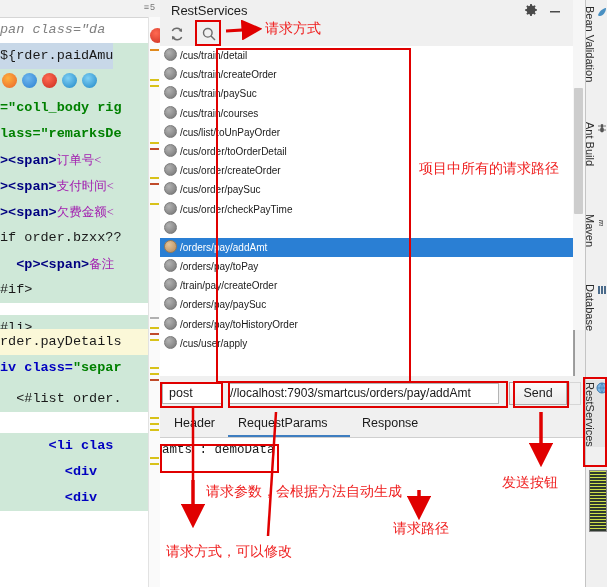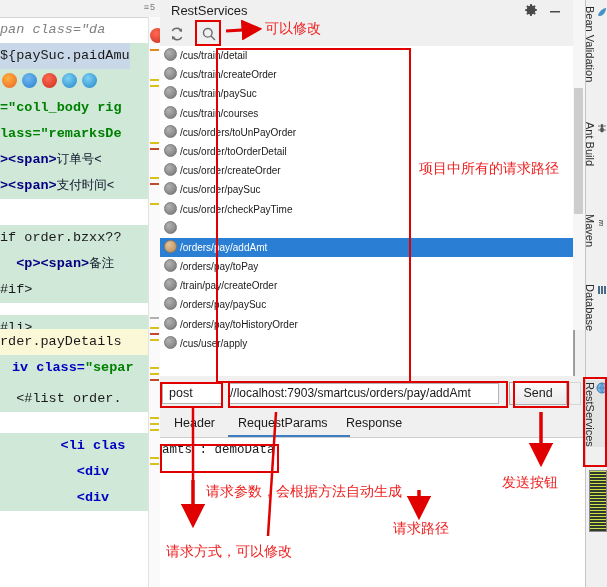--- a/index.html
+++ b/index.html
@@ -25,25 +25,25 @@
   #code{
     position:absolute;left:0;top:17px;width:160px;height:570px;
     font-family:"Liberation Mono","DejaVu Sans Mono",monospace;
     font-size:13.5px;line-height:26px;white-space:nowrap;
   }
   .cl{position:absolute;left:0;width:175px;height:26px;}
   .hl{background:#cfe8d8;}
   .hl2{background:#fbf8d8;}
   .ct{position:absolute;white-space:pre;}
   .k-tag{color:#000080;font-weight:bold;}
-  .k-attr{color:#0000c0;font-weight:bold;margin-left:12px;}
+  .k-attr{color:#0000c0;font-weight:bold;}
   .k-str{color:#008000;font-weight:bold;}
   .k-plain{color:#1a1a1a;}
   .k-gray{color:#808080;font-style:italic;}
-  .k-cjk{color:#0f172a;font-family:Liberation Mono, monospace;font-size:12.5px;}
+  .k-cjk{color:#a21caf;font-family:Liberation Serif, serif;font-size:12.5px;}
   .selbg{background:#c8d8e8;}
   
   .bicon{position:absolute;width:15px;height:15px;border-radius:50%;}
   
   #ed-gutter{position:absolute;right:0;top:17px;width:11px;height:570px;background:#fafafa;border-left:1px solid #e2e2e2;}
   .gmark{position:absolute;right:1px;width:9px;height:2px;}
 
   
   #toolwin{
     position:absolute;left:160px;top:0;width:425px;height:587px;
@@ -130,21 +130,21 @@
   #tabs{
     position:absolute;left:0;top:412px;width:425px;height:25px;background:#f0f0f0;
     border-bottom:1px solid #cfcfcf;
   }
   .tab{
     position:absolute;top:4px;font-size:12.5px;color:#1a1a1a;
     font-family:"Liberation Sans",sans-serif;
   }
   #tab0{left:14px;}
   #tab1{left:78px;}
-  #tab2{left:186px;}
+  #tab2{left:202px;}
   #tab-underline{
     position:absolute;left:68px;top:23px;width:122px;height:2px;background:#3e7ec0;
   }
   
   #params{
     position:absolute;left:0;top:438px;width:425px;height:171px;background:#ffffff;
   }
   #paramtext{
     position:absolute;left:2px;top:5px;font-size:12.5px;color:#1a1a1a;
     font-family:"Liberation Mono","DejaVu Sans Mono",monospace;white-space:pre;
@@ -187,36 +187,39 @@
 
 <div id="editor">
   <div id="editor-topstrip">
     <span class="mini">≡5</span>
   </div>
   <div id="code">
       <div class="cl " style="top: 0px;">
         <span class="ct" style="left: 0px; top: 0px;"><span class="k-gray">pan class="da</span></span>
       </div>
       <div class="cl hl" style="top: 26px;">
-        <span class="ct selbg" style="left: 0px; top: 0px;"><span class="k-plain">${paySuc.paidAmu</span></span>
+        <span class="ct selbg" style="left: 0px; top: 0px;"><span class="k-plain">${rder.paidAmu</span></span>
       </div>
       <div class="cl hl" style="top: 52px;">
         <span class="ct" style="left: 0px; top: 0px;"><span class="k-plain"></span></span>
       </div>
       <div class="cl hl" style="top: 78px;">
         <span class="ct" style="left: 0px; top: 0px;"><span class="k-str">="coll_body rig</span></span>
       </div>
       <div class="cl hl" style="top: 104px;">
         <span class="ct" style="left: 0px; top: 0px;"><span class="k-str">lass="remarksDe</span></span>
       </div>
       <div class="cl hl" style="top: 130px;">
         <span class="ct" style="left: 0px; top: 0px;"><span class="k-tag">&gt;&lt;span&gt;</span><span class="k-cjk">订单号&lt;</span></span>
       </div>
       <div class="cl hl" style="top: 156px;">
         <span class="ct" style="left: 0px; top: 0px;"><span class="k-tag">&gt;&lt;span&gt;</span><span class="k-cjk">支付时间&lt;</span></span>
+      </div>
+      <div class="cl hl" style="top: 182px;">
+        <span class="ct" style="left: 0px; top: 0px;"><span class="k-tag">&gt;&lt;span&gt;</span><span class="k-cjk">欠费金额&lt;</span></span>
       </div>
       <div class="cl hl" style="top: 208px;">
         <span class="ct" style="left: 0px; top: 0px;"><span class="k-plain">if order.bzxx??</span></span>
       </div>
       <div class="cl hl" style="top: 234px;">
         <span class="ct" style="left: 0px; top: 0px;"><span class="k-tag">  &lt;p&gt;&lt;span&gt;</span><span class="k-cjk">备注</span></span>
       </div>
       <div class="cl hl" style="top: 260px;">
         <span class="ct" style="left: 0px; top: 0px;"><span class="k-plain">#if&gt;</span></span>
       </div>
@@ -314,21 +317,21 @@
       </g>
         </svg>
     </span>
   </div>
 
   <div id="list">
       <div class="row"><span class="dot"></span><span class="lbl">/cus/train/detail</span></div>
       <div class="row"><span class="dot"></span><span class="lbl">/cus/train/createOrder</span></div>
       <div class="row"><span class="dot"></span><span class="lbl">/cus/train/paySuc</span></div>
       <div class="row"><span class="dot"></span><span class="lbl">/cus/train/courses</span></div>
-      <div class="row"><span class="dot"></span><span class="lbl">/cus/orders/toUnPayOrder</span></div>
+      <div class="row"><span class="dot"></span><span class="lbl">/cus/list/toUnPayOrder</span></div>
       <div class="row"><span class="dot"></span><span class="lbl">/cus/order/toOrderDetail</span></div>
       <div class="row"><span class="dot"></span><span class="lbl">/cus/order/createOrder</span></div>
       <div class="row"><span class="dot"></span><span class="lbl">/cus/order/paySuc</span></div>
       <div class="row"><span class="dot"></span><span class="lbl">/cus/order/checkPayTime</span></div>
       <div class="row"><span class="dot"></span></div>
       <div class="row sel"><span class="dot"></span><span class="lbl">/orders/pay/addAmt</span></div>
       <div class="row"><span class="dot"></span><span class="lbl">/orders/pay/toPay</span></div>
       <div class="row"><span class="dot"></span><span class="lbl">/train/pay/createOrder</span></div>
       <div class="row"><span class="dot"></span><span class="lbl">/orders/pay/paySuc</span></div>
       <div class="row"><span class="dot"></span><span class="lbl">/orders/pay/toHistoryOrder</span></div>
@@ -431,18 +434,18 @@
 
   <line x1="541" y1="412" x2="541" y2="462" stroke="#e00000" stroke-width="3.5" marker-end="url(#ah)"></line>
 
   <line x1="276" y1="412" x2="268" y2="536" stroke="#e00000" stroke-width="2.5"></line>
   <line x1="419" y1="490" x2="419" y2="515" stroke="#e00000" stroke-width="3.5" marker-end="url(#ah)"></line>
 
   <line x1="193" y1="408" x2="193" y2="480" stroke="#e00000" stroke-width="2.5"></line>
   <line x1="193" y1="480" x2="193" y2="523" stroke="#e00000" stroke-width="3.5" marker-end="url(#ah)"></line>
 </svg>
 
-<div class="rtxt" style="left:265px;top:20px;">可以修改</div>
+<div class="rtxt" style="left:265px;top:20px;">请求方式</div>
 <div class="rtxt" style="left:419px;top:160px;">项目中所有的请求路径</div>
 <div class="rtxt" style="left:502px;top:474px;">发送按钮</div>
 <div class="rtxt" style="left:206px;top:483px;">请求参数，会根据方法自动生成</div>
 <div class="rtxt" style="left:393px;top:520px;">请求路径</div>
 <div class="rtxt" style="left:166px;top:543px;">请求方式，可以修改</div>
 
 </body></html>

